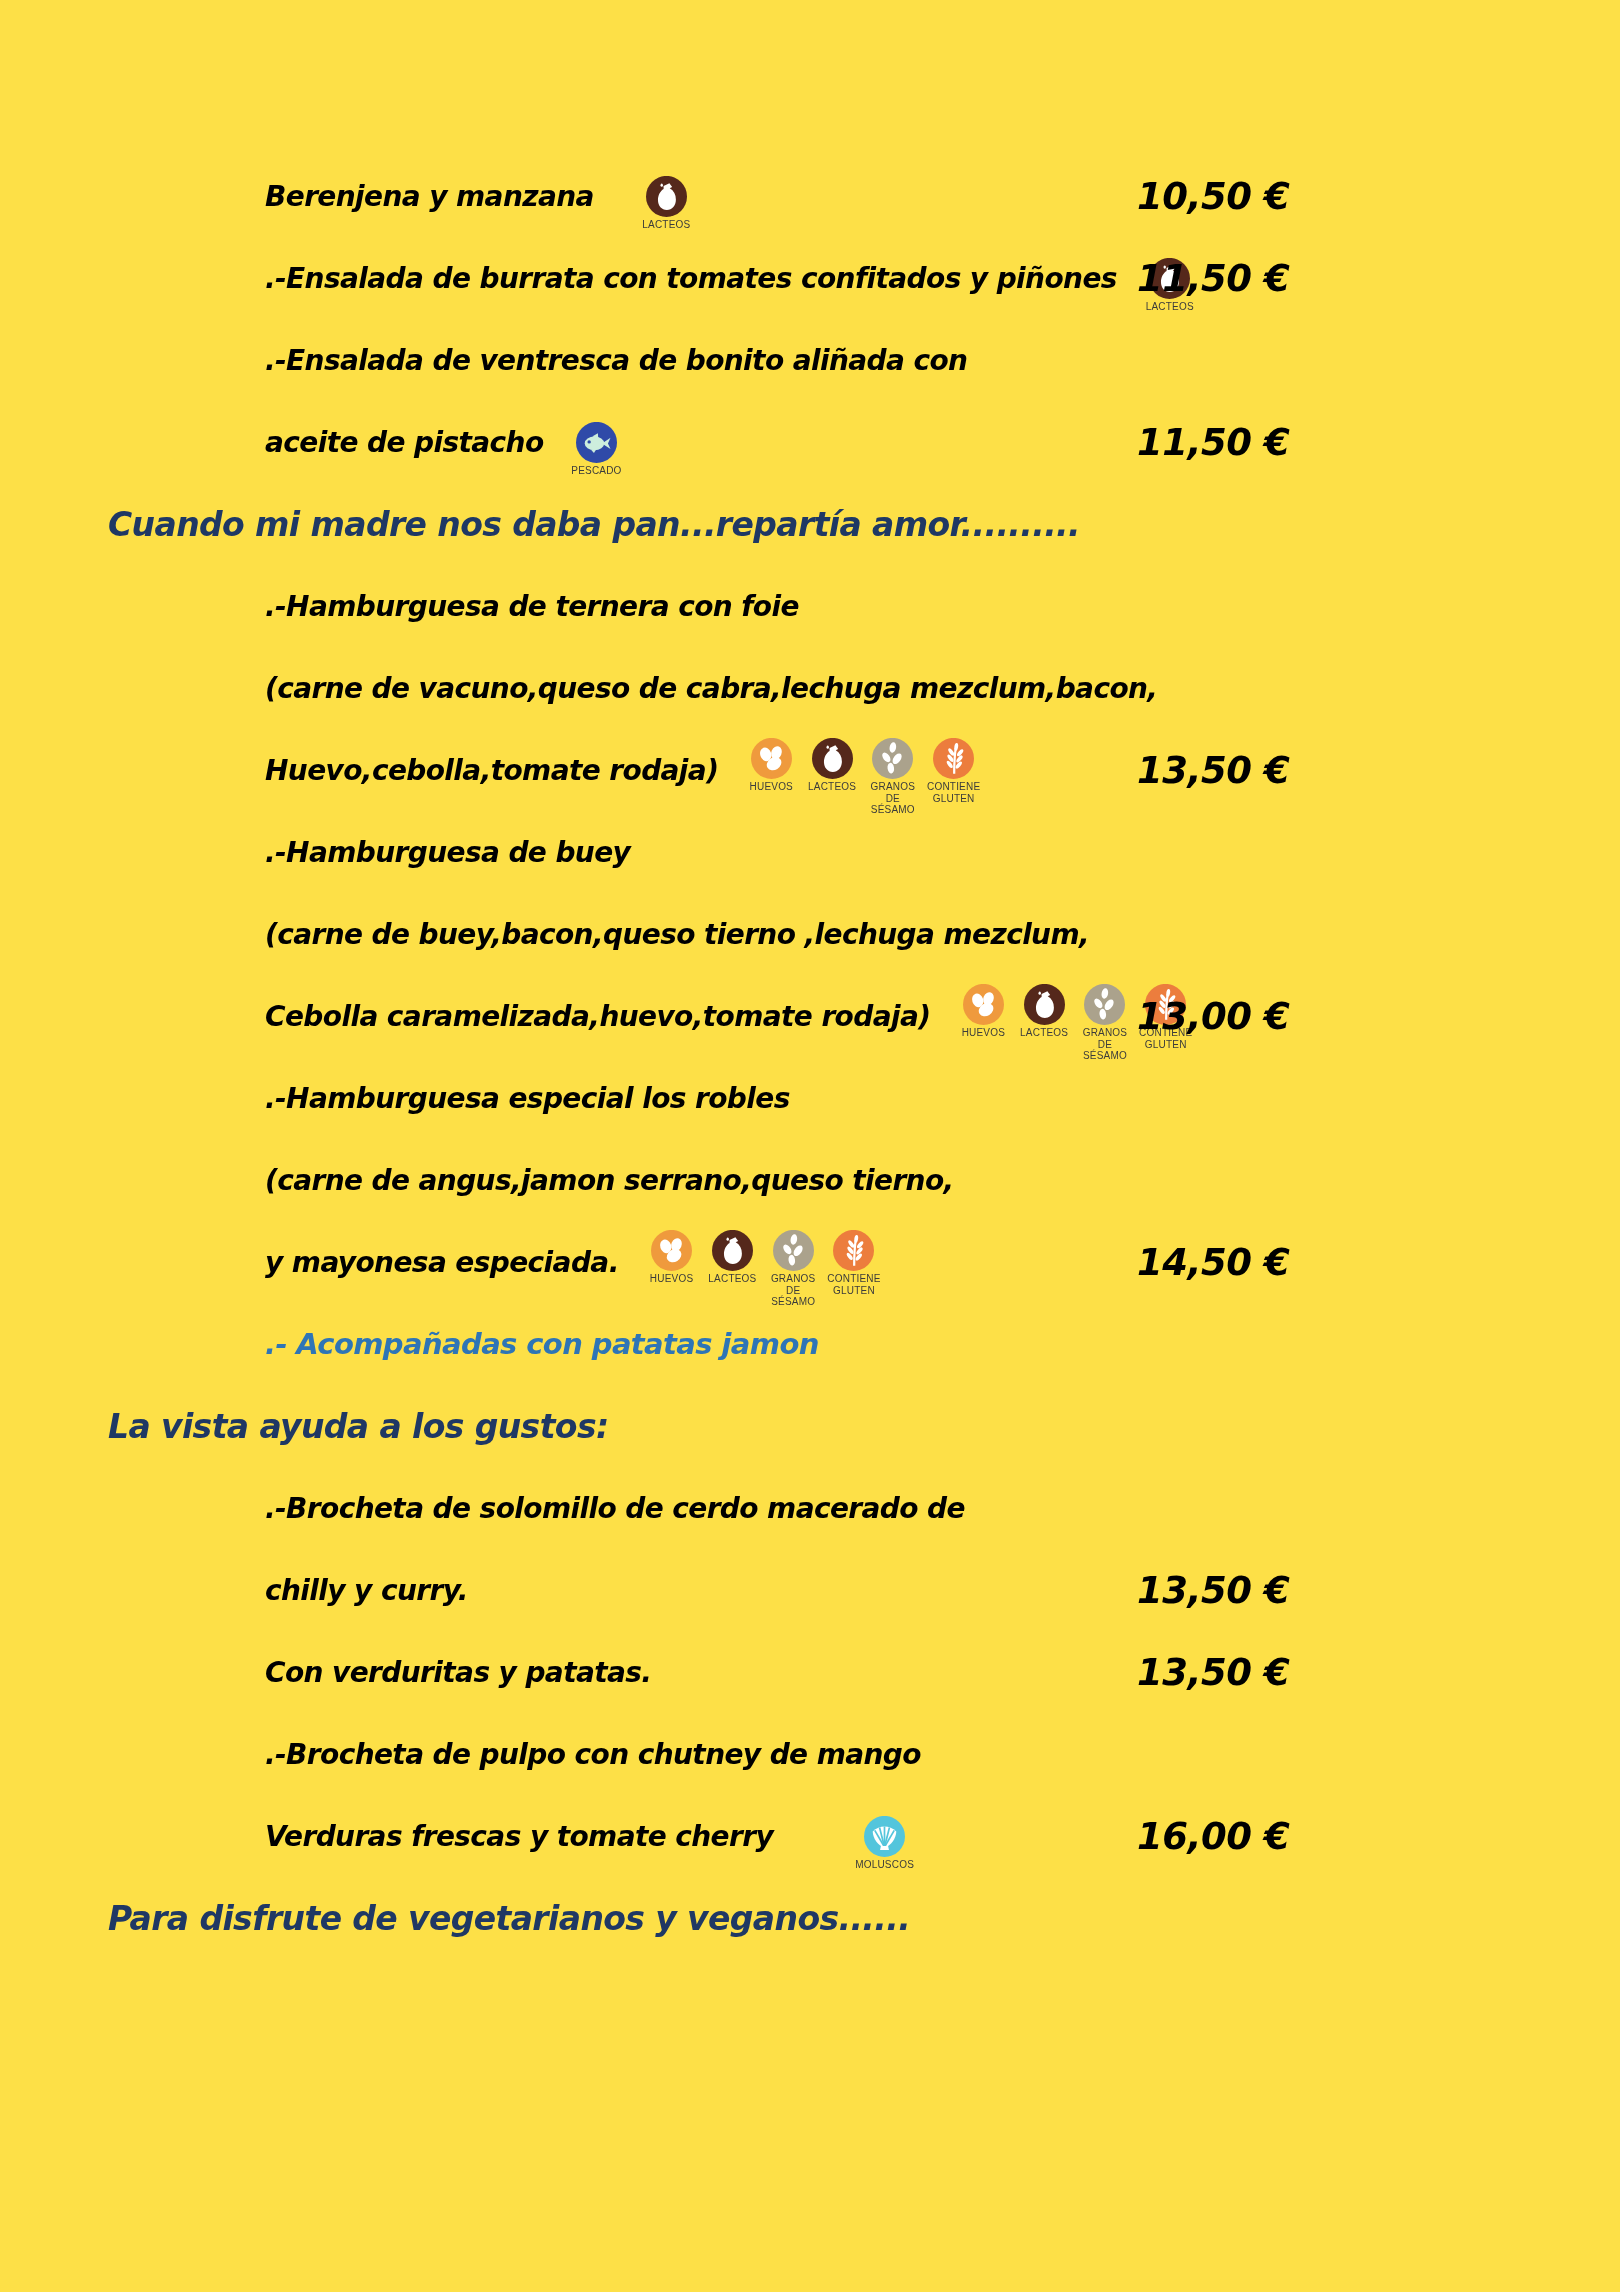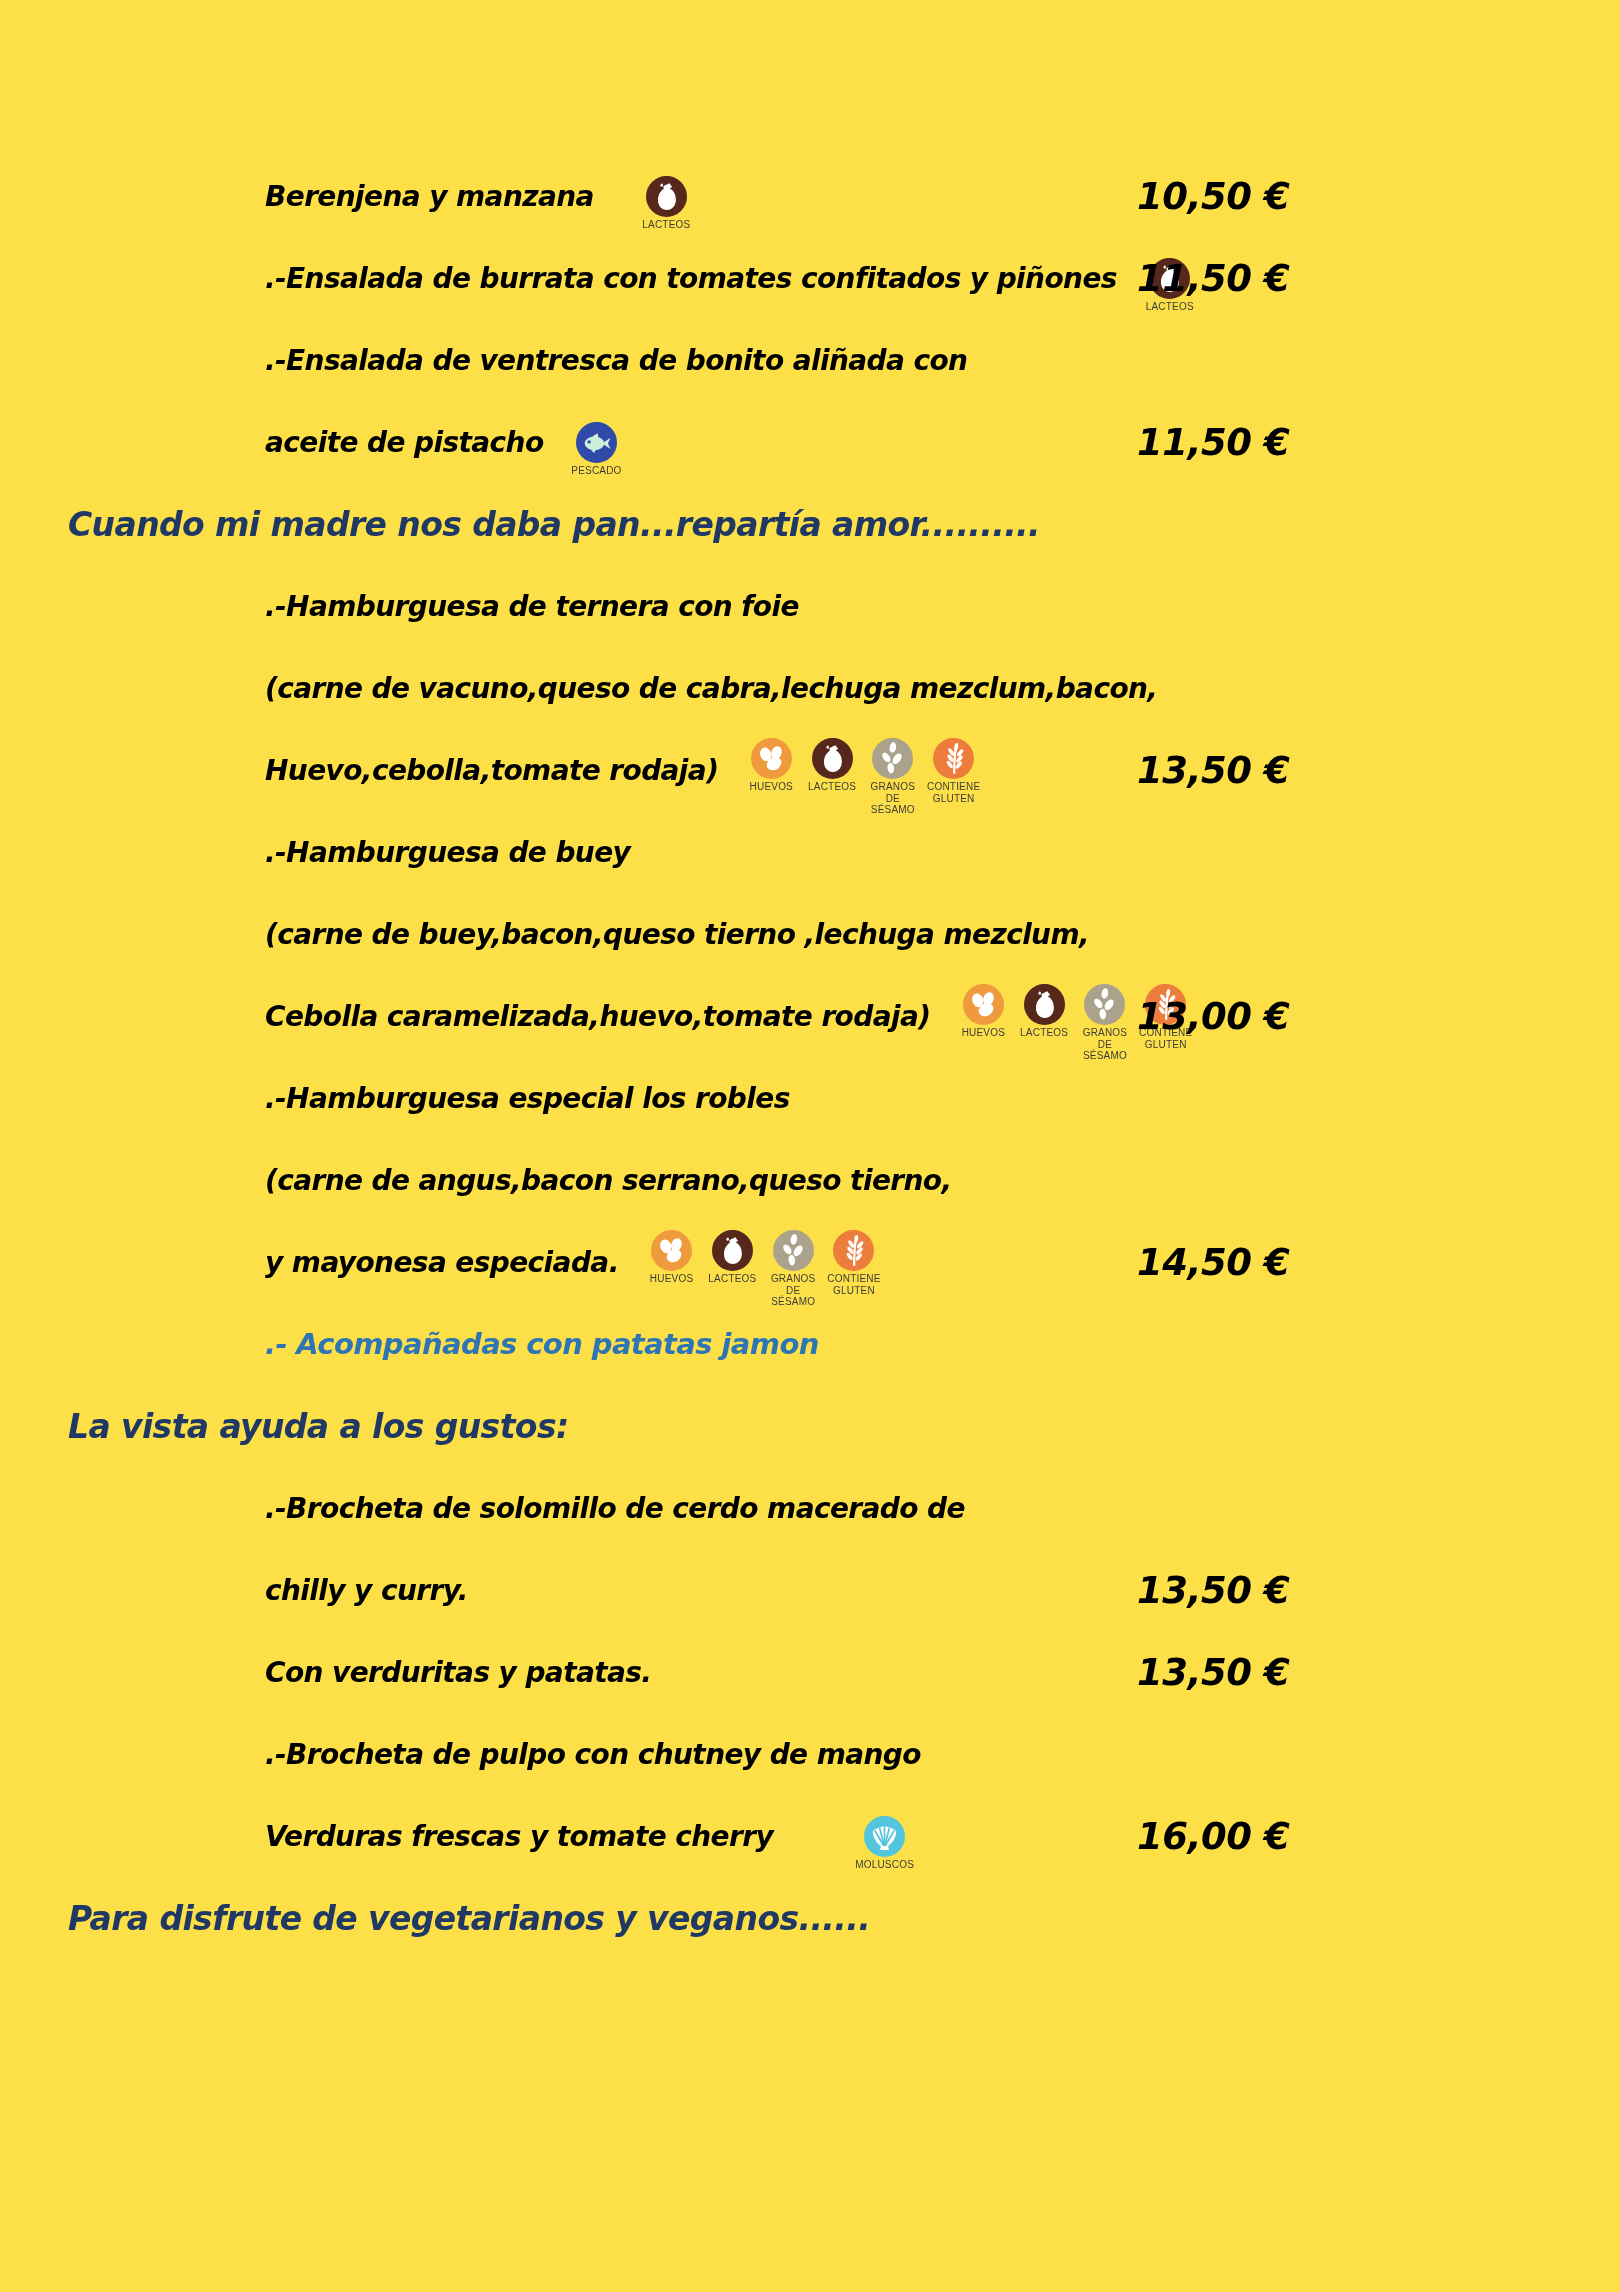--- a/index.html
+++ b/index.html
@@ -21,21 +21,21 @@
     white-space: nowrap;
   }
   .row .txt {
     font-style: italic;
     font-weight: 700;
     letter-spacing: -0.6px;
     color: #000000;
     font-size: 28px;
   }
   .row.line { padding-left: 265px; }
-  .row.heading { padding-left: 68px; }
+  .row.heading { padding-left: 108px; }
   .row.heading .txt { font-size: 33px; color: #1f3864; }
   .row.subnote { padding-left: 265px; }
   .row.subnote .txt { color: #2e75b6; font-size: 29px; }
   .price {
     position: absolute;
     left: 1137px;
     top: 50%;
     transform: translateY(-50%);
     font-style: italic;
     font-weight: 700;
@@ -279,21 +279,21 @@
   </span>
 </span>
         <span class="price">13,00 €</span>
       </div>
 
   <div class="row line">
     <span class="txt">.-Hamburguesa especial los robles</span>
   </div>
 
   <div class="row line">
-    <span class="txt">(carne de angus,bacon serrano,queso tierno,</span>
+    <span class="txt">(carne de angus,jamon serrano,queso tierno,</span>
   </div>
 
 
   <div class="row line">
     <span class="txt">y mayonesa especiada.</span>
   <span class="icons">
   <span class="allergen">
     <span class="allergen-badge">
               <svg width="41" height="41" viewBox="0 0 24 24">
            <circle cx="12" cy="12" r="12" fill="#ef9a3d"></circle>

